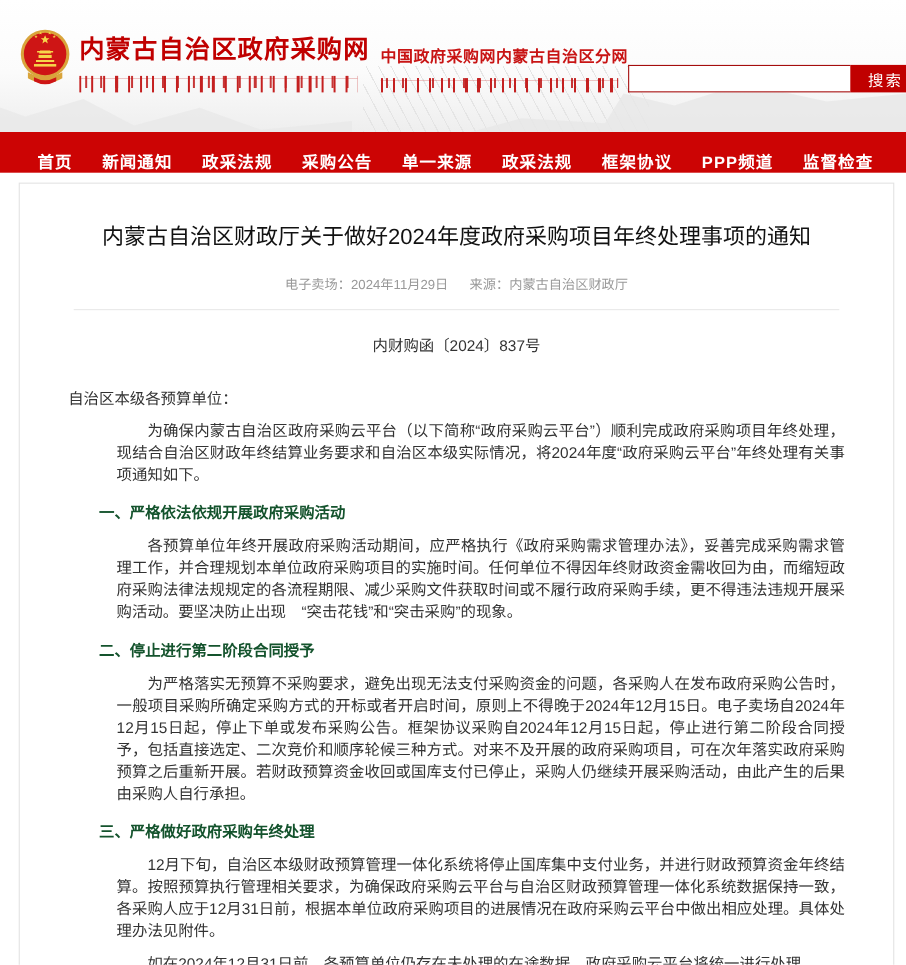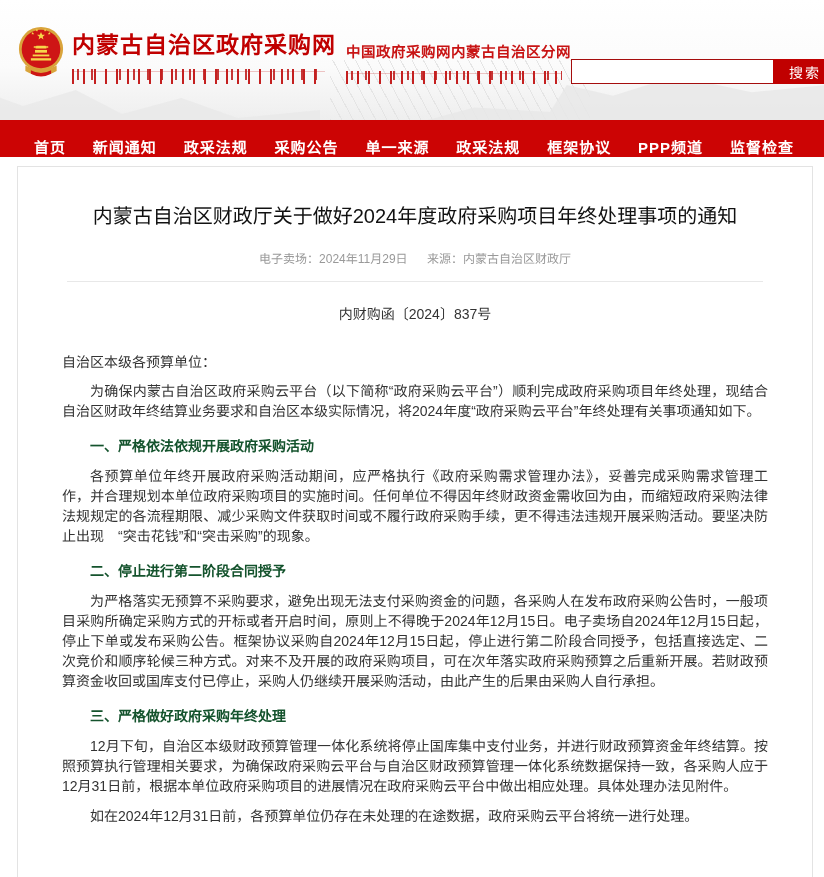--- a/index.html
+++ b/index.html
@@ -94,21 +94,21 @@
     margin-top: 18px; text-align: center;
     font-size: 12px; color: #999;
   }
   .article-meta .meta-source { margin-left: 16px; }
   .meta-divider { margin: 15px 49px 0; border: none; border-top: 1px solid #e8e8e8; }
   .article-body {
     padding: 16px 44px 30px; font-size: 14px; line-height: 20px; color: #333;
   }
   .doc-number { text-align: center; margin: 6px 0 28px; }
   .salutation { margin-bottom: 9px; }
-  .body-para { text-indent: 2em; margin-bottom: 10px; text-align: justify; }
+  .body-para { text-indent: 2em; margin-bottom: 10px; text-align: justify; margin-left: 44px; }
   .section-heading {
     font-size: 14px; font-weight: bold; color: #14532d;
     text-indent: 2em; margin: 15px 0 10px;
   }
   .attachment-row { margin-top: 48px; text-indent: 2em; }
   .attachment-label { font-weight: bold; color: #222; }
   .attachment-link { color: #2d74b5; text-decoration: underline; cursor: pointer; }
 </style>
 </head>
 <body>

